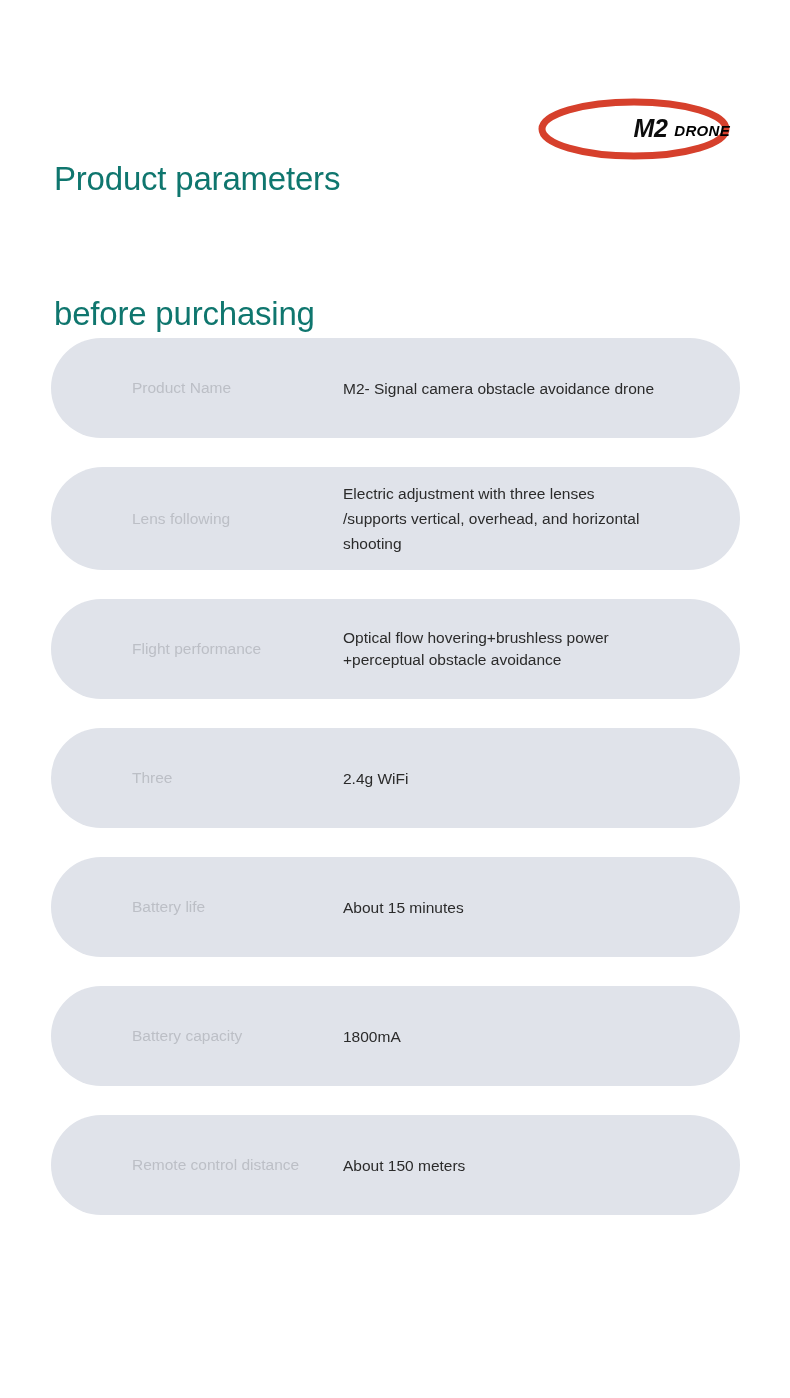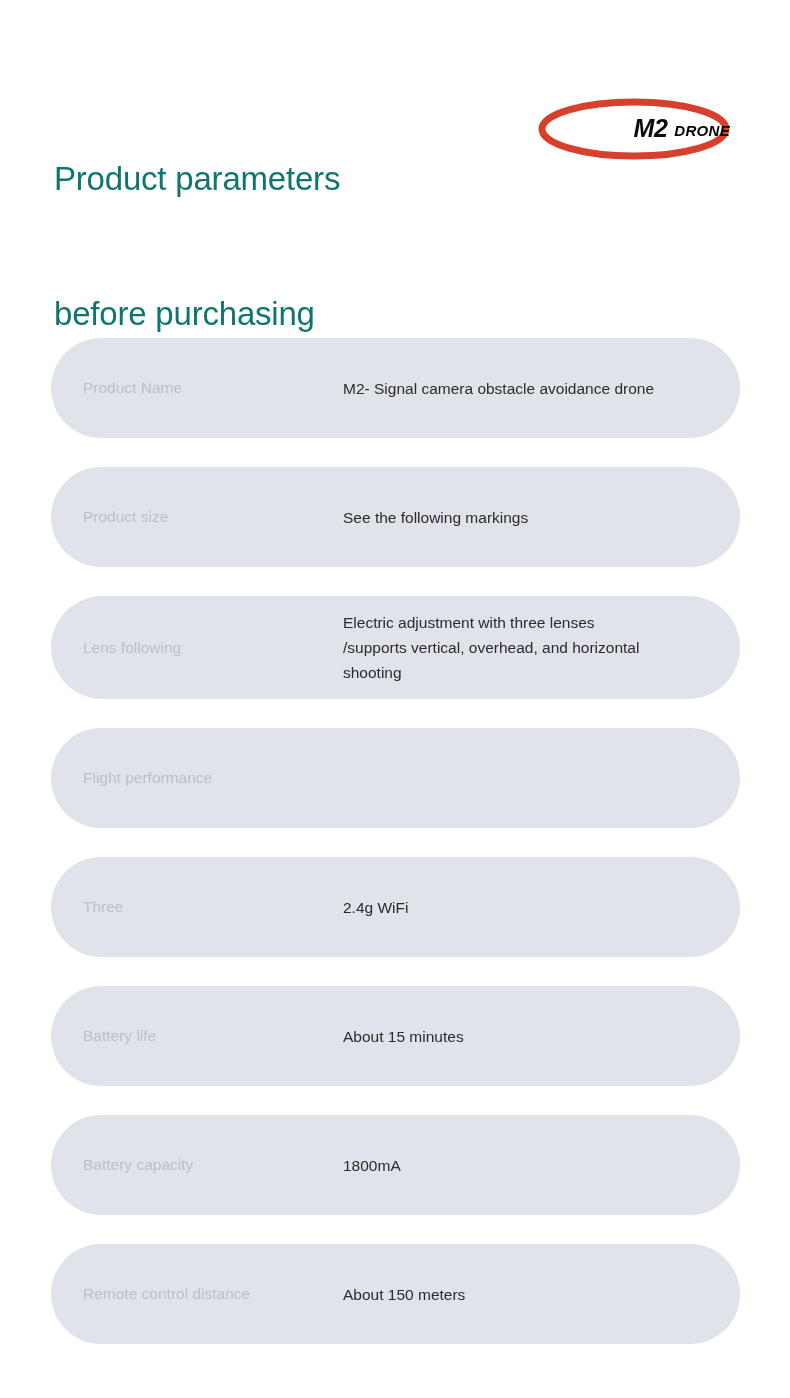--- a/index.html
+++ b/index.html
@@ -101,21 +101,21 @@
     display: flex;
     align-items: center;
     box-sizing: border-box;
     padding: 6px 30px 6px 0;
   }
   .spec-row:last-child { margin-bottom: 8px; }
 
   .spec-label {
     flex: 0 0 292px;
     width: 292px;
-    padding-left: 32px;
+    padding-left: 81px;
     box-sizing: border-box;
     font-size: 15.5px;
     font-weight: 400;
     color: #bcbfc6;
     line-height: 22px;
     white-space: nowrap;
   }
 
   .spec-value {
     flex: 1 1 auto;
@@ -155,38 +155,36 @@
 
 <div class="spec-list">
 
   <div class="spec-row">
     <div class="spec-label">Product Name</div>
     <div class="spec-value">
       <span class="vline">M2- Signal camera obstacle avoidance drone</span>
     </div>
   </div>
 
-  <div class="spec-row">
-    <div class="spec-label">Product size</div>
-    <div class="spec-value">
-      <span class="vline">See the following markings</span>
-    </div>
-  </div>
 
   <div class="spec-row tall">
     <div class="spec-label">Lens following</div>
     <div class="spec-value">
       <span class="vline">Electric adjustment with three lenses</span>
       <span class="vline">/supports vertical, overhead, and horizontal</span>
       <span class="vline">shooting</span>
     </div>
   </div>
 
   <div class="spec-row two-line">
     <div class="spec-label">Flight performance</div>
+    <div class="spec-value">
+      <span class="vline">Optical flow hovering+brushless power</span>
+      <span class="vline">+perceptual obstacle avoidance</span>
+    </div>
   </div>
 
   <div class="spec-row">
     <div class="spec-label">Three</div>
     <div class="spec-value">
       <span class="vline">2.4g WiFi</span>
     </div>
   </div>
 
   <div class="spec-row">

